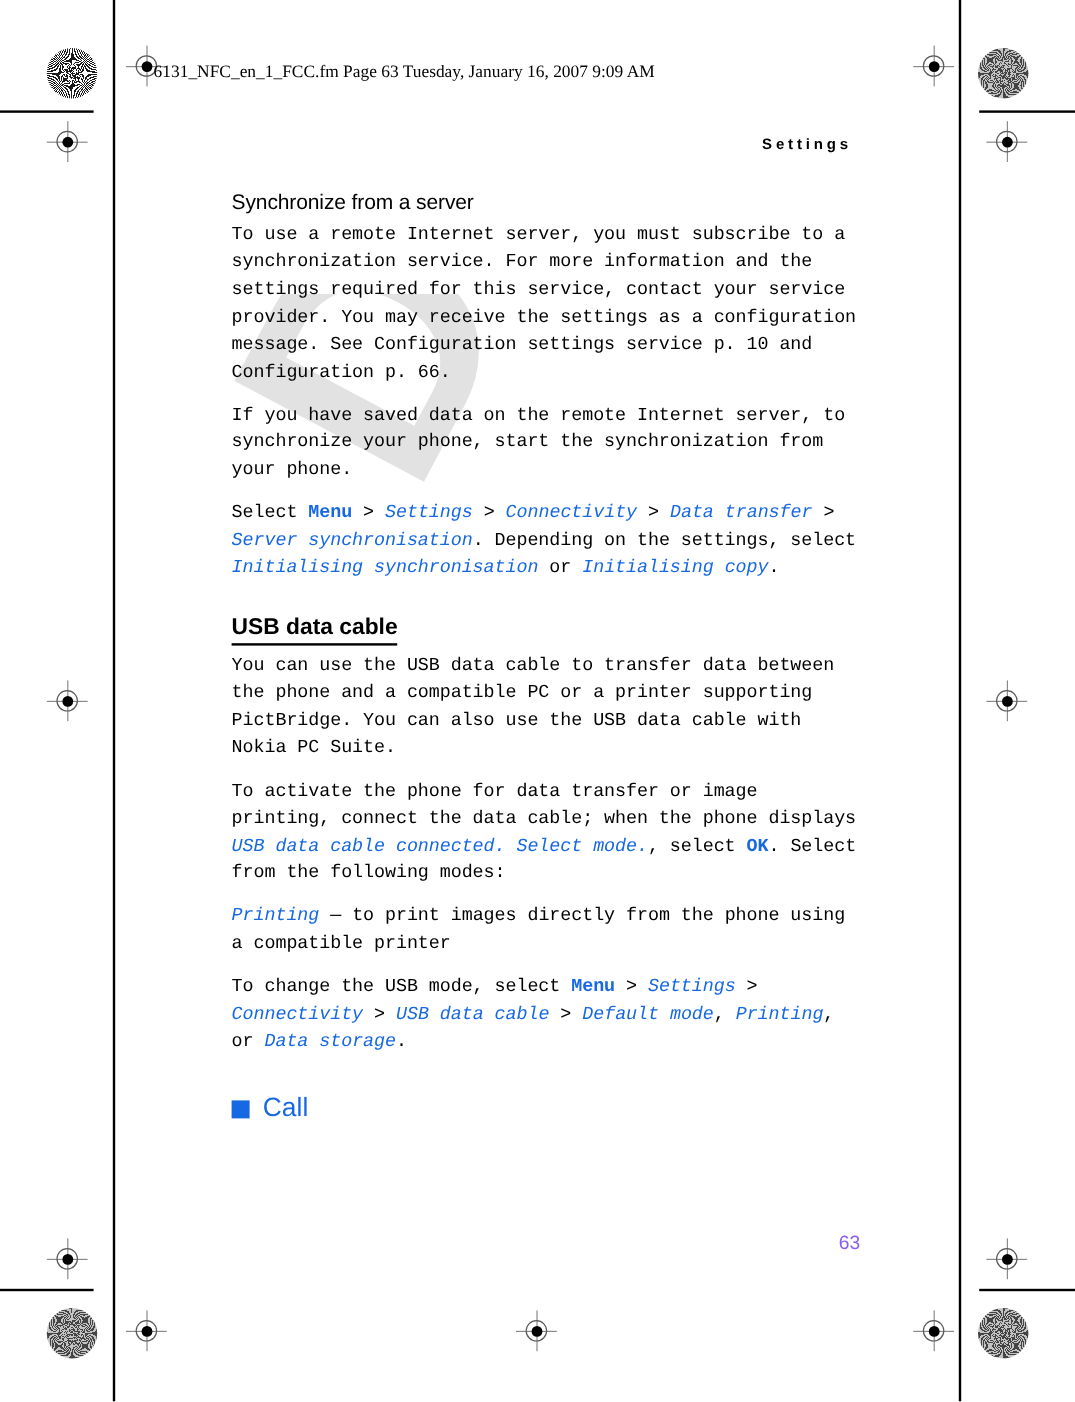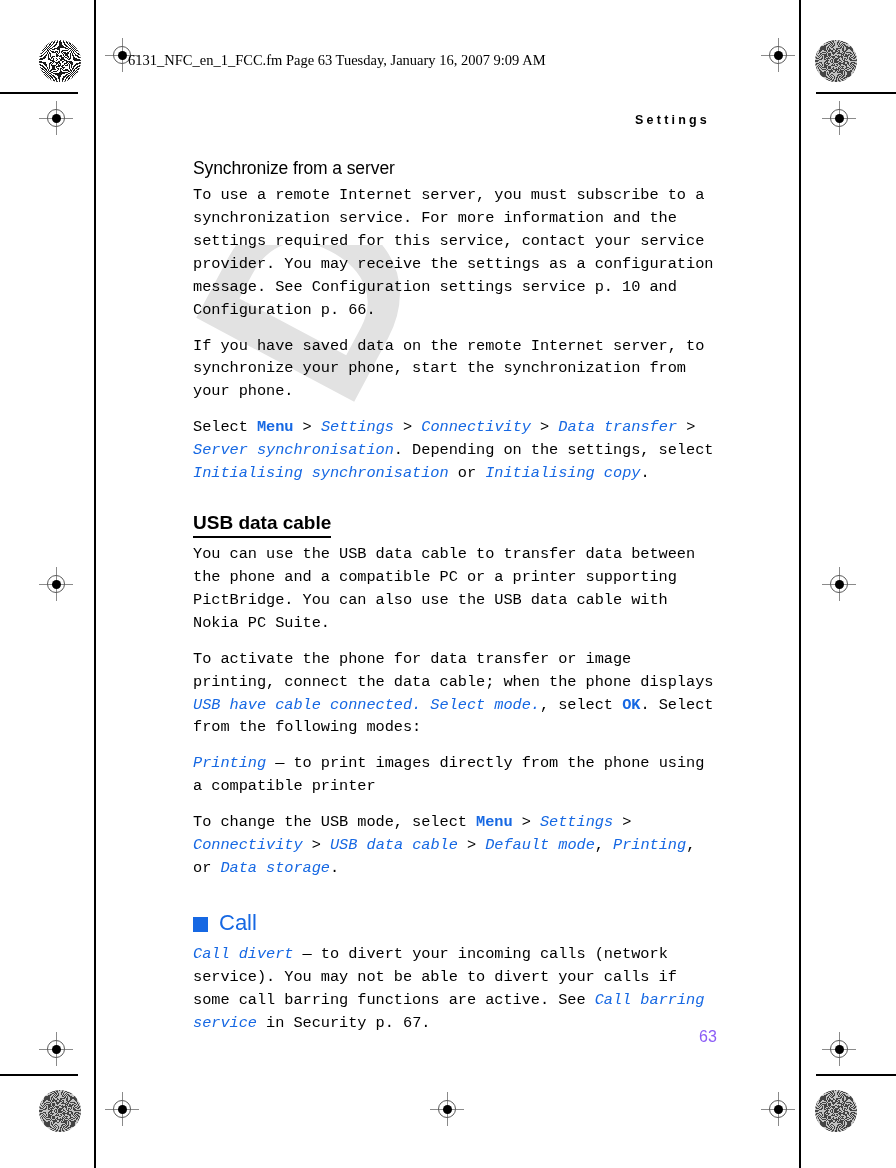--- a/index.html
+++ b/index.html
@@ -310,21 +310,21 @@
 
 
   <div class="ul-wrap">
     <h3 class="sub-head-ul">USB data cable</h3>
   </div>
 
   <p>You can use the USB data cable to transfer data between the phone and a compatible PC or a printer supporting PictBridge. You can also use the USB data cable with Nokia PC Suite.</p>
 
   <p>
     <span>To activate the phone for data transfer or image printing, connect the data cable; when the phone displays</span>
-    <span class="i">USB have cable connected. Select mode.</span><span>, select</span>
+    <span class="i">USB data cable connected. Select mode.</span><span>, select</span>
     <span class="b">OK</span><span>. Select from the following modes:</span>
   </p>
 
 
   <p>
     <span class="i">Printing</span>
     <span>— to print images directly from the phone using a compatible printer</span>
   </p>
 
   <p>
@@ -341,22 +341,16 @@
     <span class="i">Printing</span><span class="gt">, or</span>
     <span class="i">Data storage</span><span class="gt">.</span>
   </p>
 
   <h2 class="chapter-head">
     <span class="blue-square"></span>
     <span>Call</span>
   </h2>
 
 
-  <p>
-    <span class="i">Call divert</span>
-    <span>— to divert your incoming calls (network service). You may not be able to divert your calls if some call barring functions are active. See</span>
-    <span class="i">Call barring service</span>
-    <span>in Security p. 67.</span>
-  </p>
 
 </div>
 
 <div class="page-number">63</div>
 
 </body></html>

